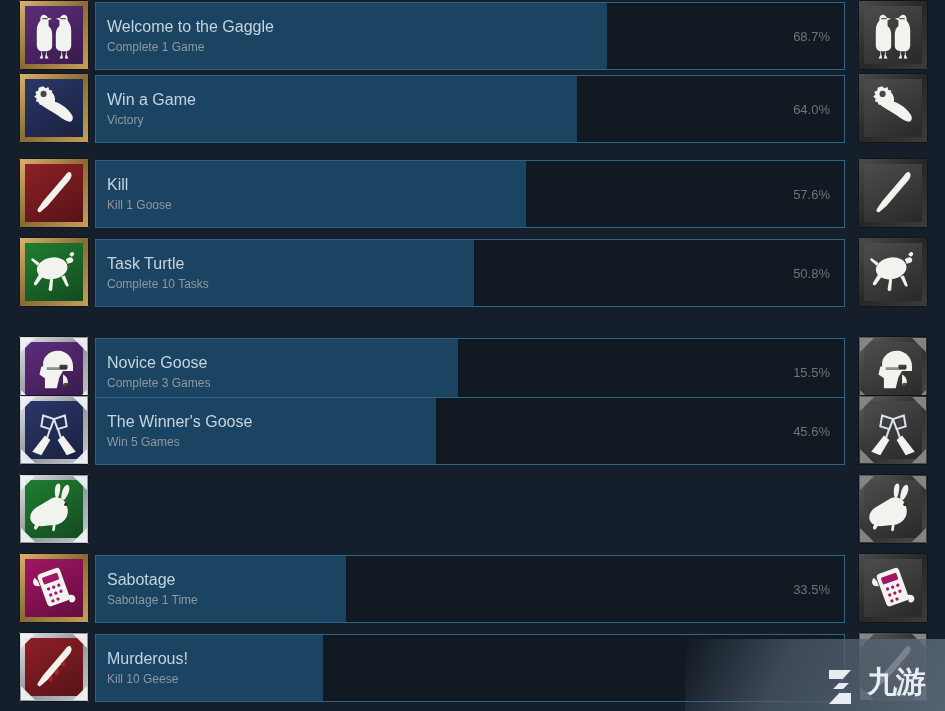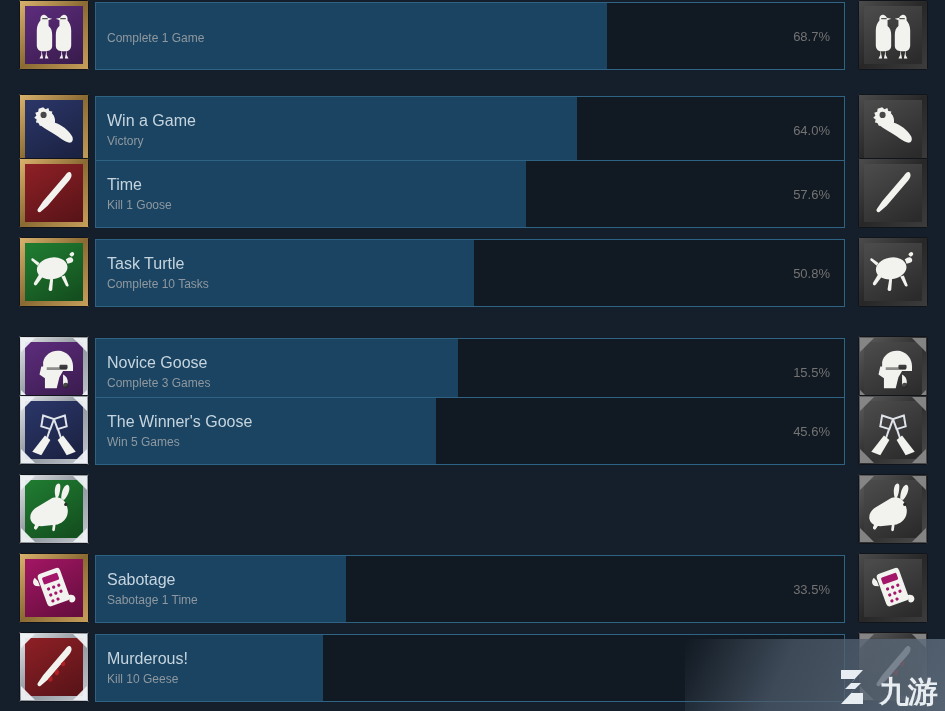--- a/index.html
+++ b/index.html
@@ -66,22 +66,22 @@
 
   
   #watermark {
     position: absolute; right: 0; bottom: 0;
     width: 260px; height: 72px;
     background: linear-gradient(115deg, rgba(58,70,84,0.0) 0%, rgba(78,92,108,0.72) 38%, rgba(96,110,126,0.85) 100%);
     pointer-events: none;
     overflow: hidden;
   }
   #wm-inner {
-    position: absolute; right: 8px; bottom: 4px;
-    display: flex; align-items: flex-end; gap: 4px;
+    position: absolute; right: 20px; bottom: 4px;
+    display: flex; align-items: flex-start; gap: 4px;
   }
   #wm-cn {
     font-size: 30px; font-weight: bold; color: #e8edf2;
     font-family: "DejaVu Sans", sans-serif; line-height: 1;
     letter-spacing: -1px;
   }
 </style>
 </head>
 <body>
 
@@ -120,20 +120,21 @@
                   <path d="M40 14 l6 0" stroke="#2a2a2a" stroke-width="1.4" fill="none" opacity="0.8"></path>
                 </g>
               </g>
             </g>
             <rect x="0.5" y="0.5" width="69" height="69" fill="none" stroke="#11151b" stroke-width="1"></rect>
           </svg>
         </div>
         <div class="bar">
           <div class="bar-fill" style="width: 511px;"></div>
           <div class="bar-text">
+            <div class="ach-title">Welcome to the Gaggle</div>
             <div class="ach-desc">Complete 1 Game</div>
           </div>
           <div class="pct">68.7%</div>
         </div>
         <div class="icon-right">
           <svg class="frame-inner" viewBox="0 0 70 70" xmlns="http://www.w3.org/2000/svg">
             <defs>
               <linearGradient id="frg2L" x1="0" y1="0" x2="1" y2="1">
                 <stop offset="0" stop-color="#4d4d4d"></stop>
                 <stop offset="0.5" stop-color="#272727"></stop>
@@ -161,21 +162,21 @@
                   <path d="M45 48 l0 6 2 4 -4 0 z" fill="#f2f2ee"></path>
                   <path d="M46 13 l5 1 -5 2 z" fill="#f2f2ee"></path>
                   <path d="M40 14 l6 0" stroke="#2a2a2a" stroke-width="1.4" fill="none" opacity="0.8"></path>
                 </g>
               </g>
             </g>
             <rect x="0.5" y="0.5" width="69" height="69" fill="none" stroke="#11151b" stroke-width="1"></rect>
           </svg>
         </div>
       </div>
-      <div class="ach-row" style="top: 94px; padding-left: 7px;">
+      <div class="ach-row" style="top: 73px; padding-left: 7px;">
         <div class="icon-left">
           <svg class="frame-inner" viewBox="0 0 70 70" xmlns="http://www.w3.org/2000/svg">
             <defs>
               <linearGradient id="frg3C" x1="0" y1="0" x2="1" y2="1">
                 <stop offset="0" stop-color="#dcb46f"></stop>
                 <stop offset="0.5" stop-color="#8a6a33"></stop>
                 <stop offset="1" stop-color="#c9a15c"></stop>
               </linearGradient>
               <linearGradient id="bgg3C" x1="0.2" y1="0" x2="0.8" y2="1">
                 <stop offset="0" stop-color="#2a3566"></stop>
@@ -248,21 +249,21 @@
               <g fill="#f2f2ee">
                 <path d="M50 9 C52 11 52 14 49 18 L25 46 L17 53 C15 54 13 52 14 50 L20 41 L44 13 C46 10 48 8 50 9 Z"></path>
               </g>
             </g>
             <rect x="0.5" y="0.5" width="69" height="69" fill="none" stroke="#11151b" stroke-width="1"></rect>
           </svg>
         </div>
         <div class="bar">
           <div class="bar-fill" style="width: 430px;"></div>
           <div class="bar-text">
-            <div class="ach-title">Time</div>
+            <div class="ach-title">Kill</div>
             <div class="ach-desc">Kill 1 Goose</div>
           </div>
           <div class="pct">57.6%</div>
         </div>
         <div class="icon-right">
           <svg class="frame-inner" viewBox="0 0 70 70" xmlns="http://www.w3.org/2000/svg">
             <defs>
               <linearGradient id="frg6L" x1="0" y1="0" x2="1" y2="1">
                 <stop offset="0" stop-color="#4d4d4d"></stop>
                 <stop offset="0.5" stop-color="#272727"></stop>

